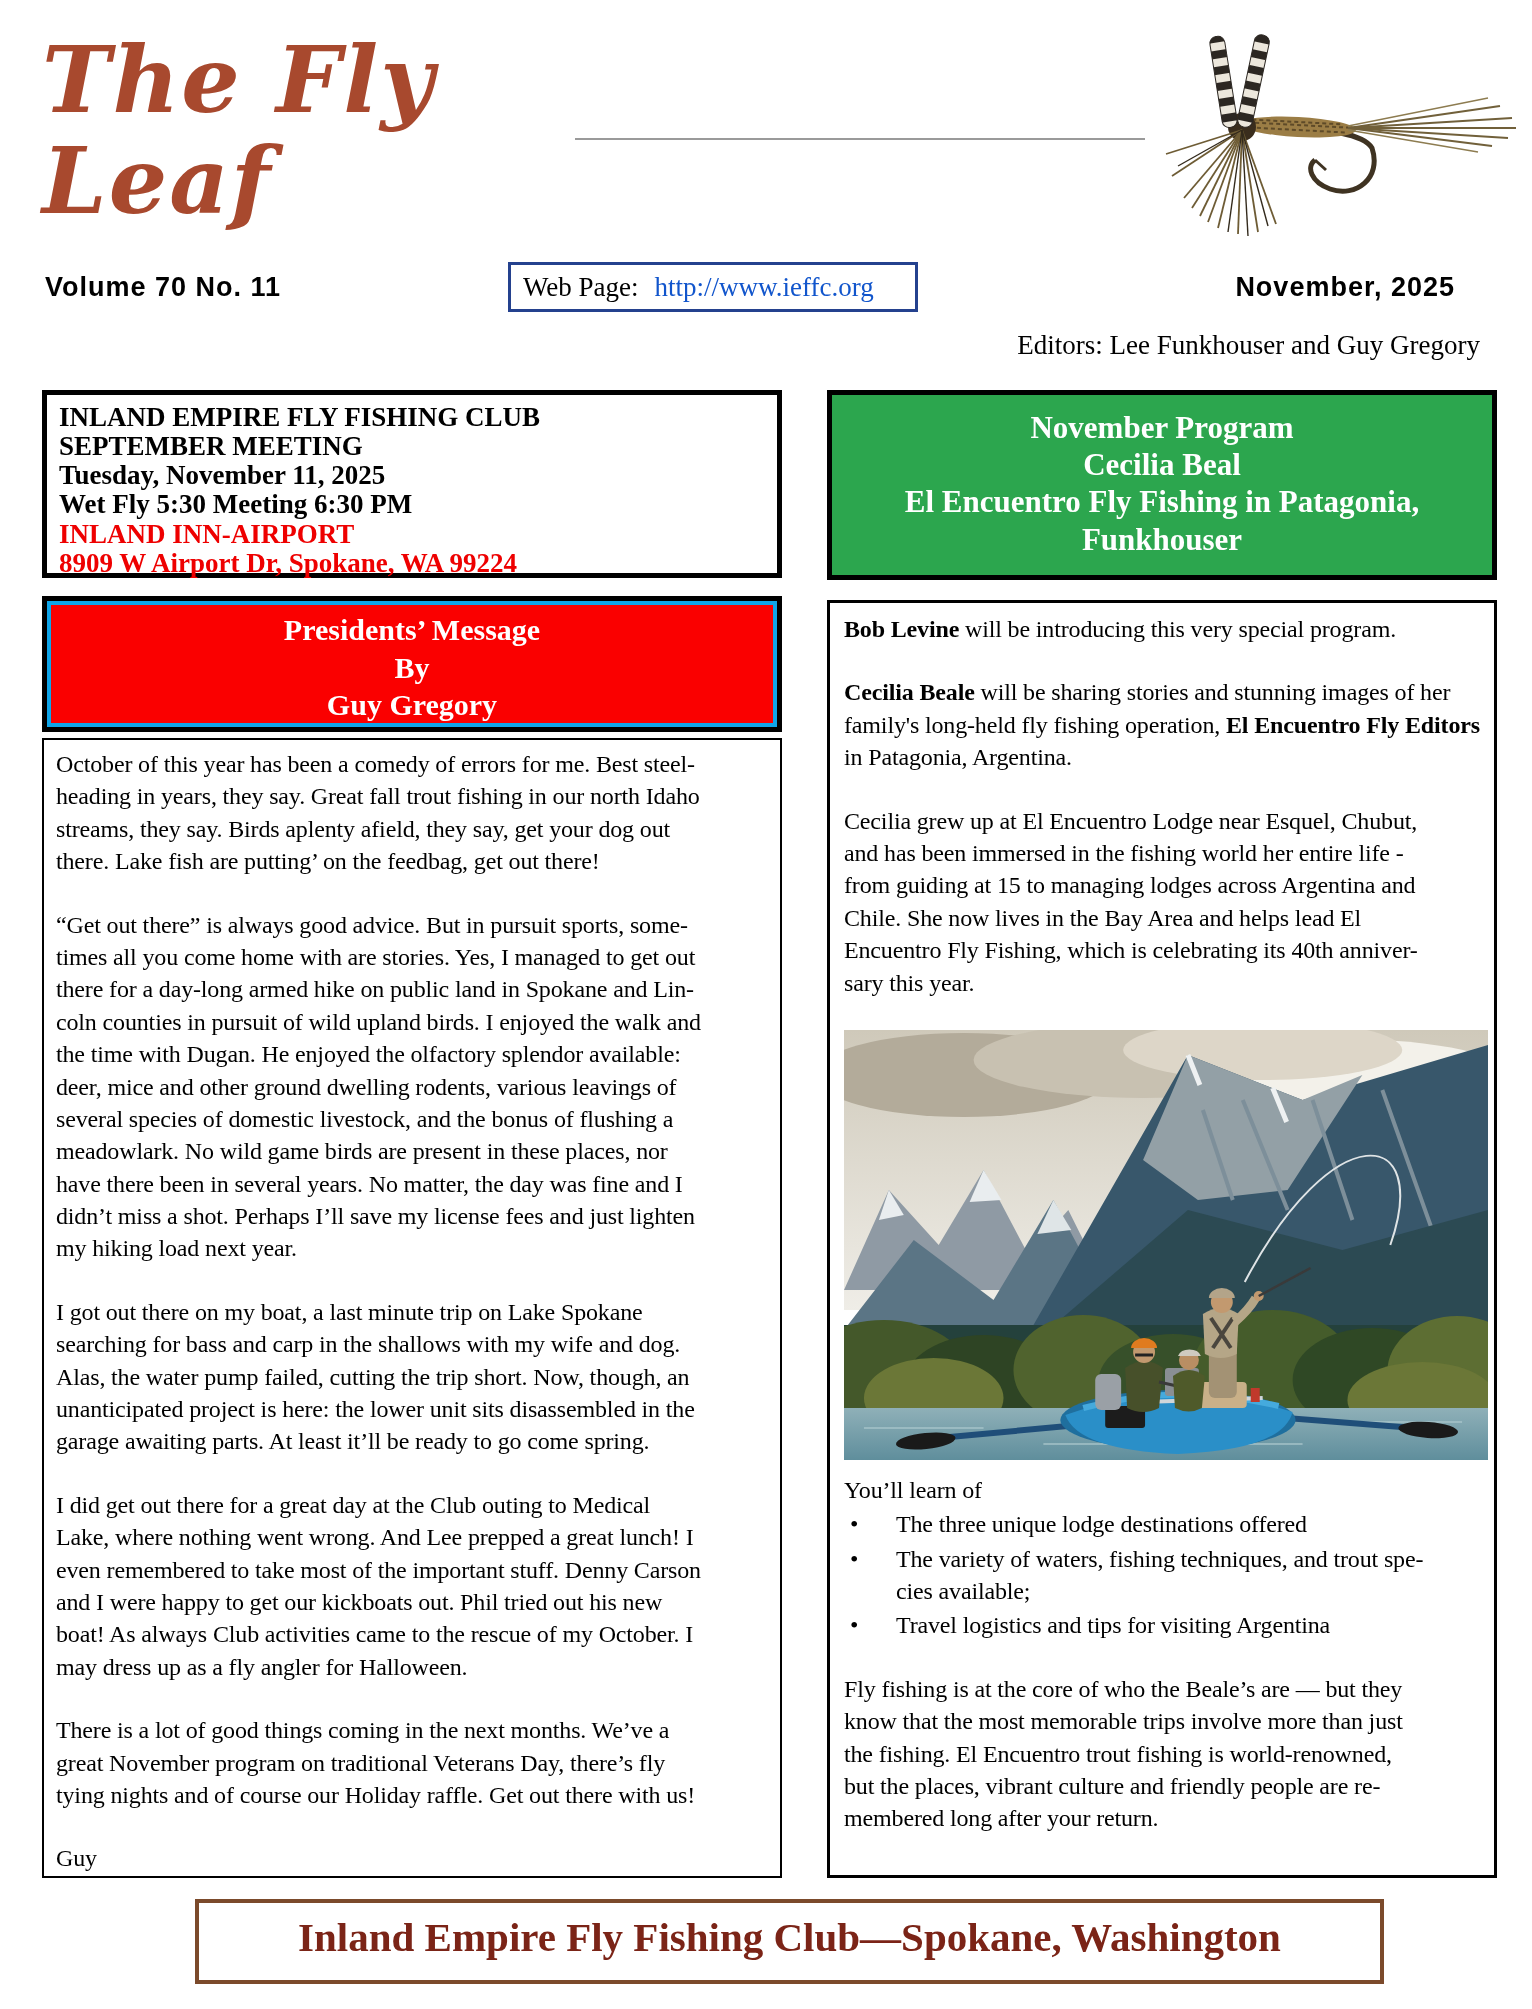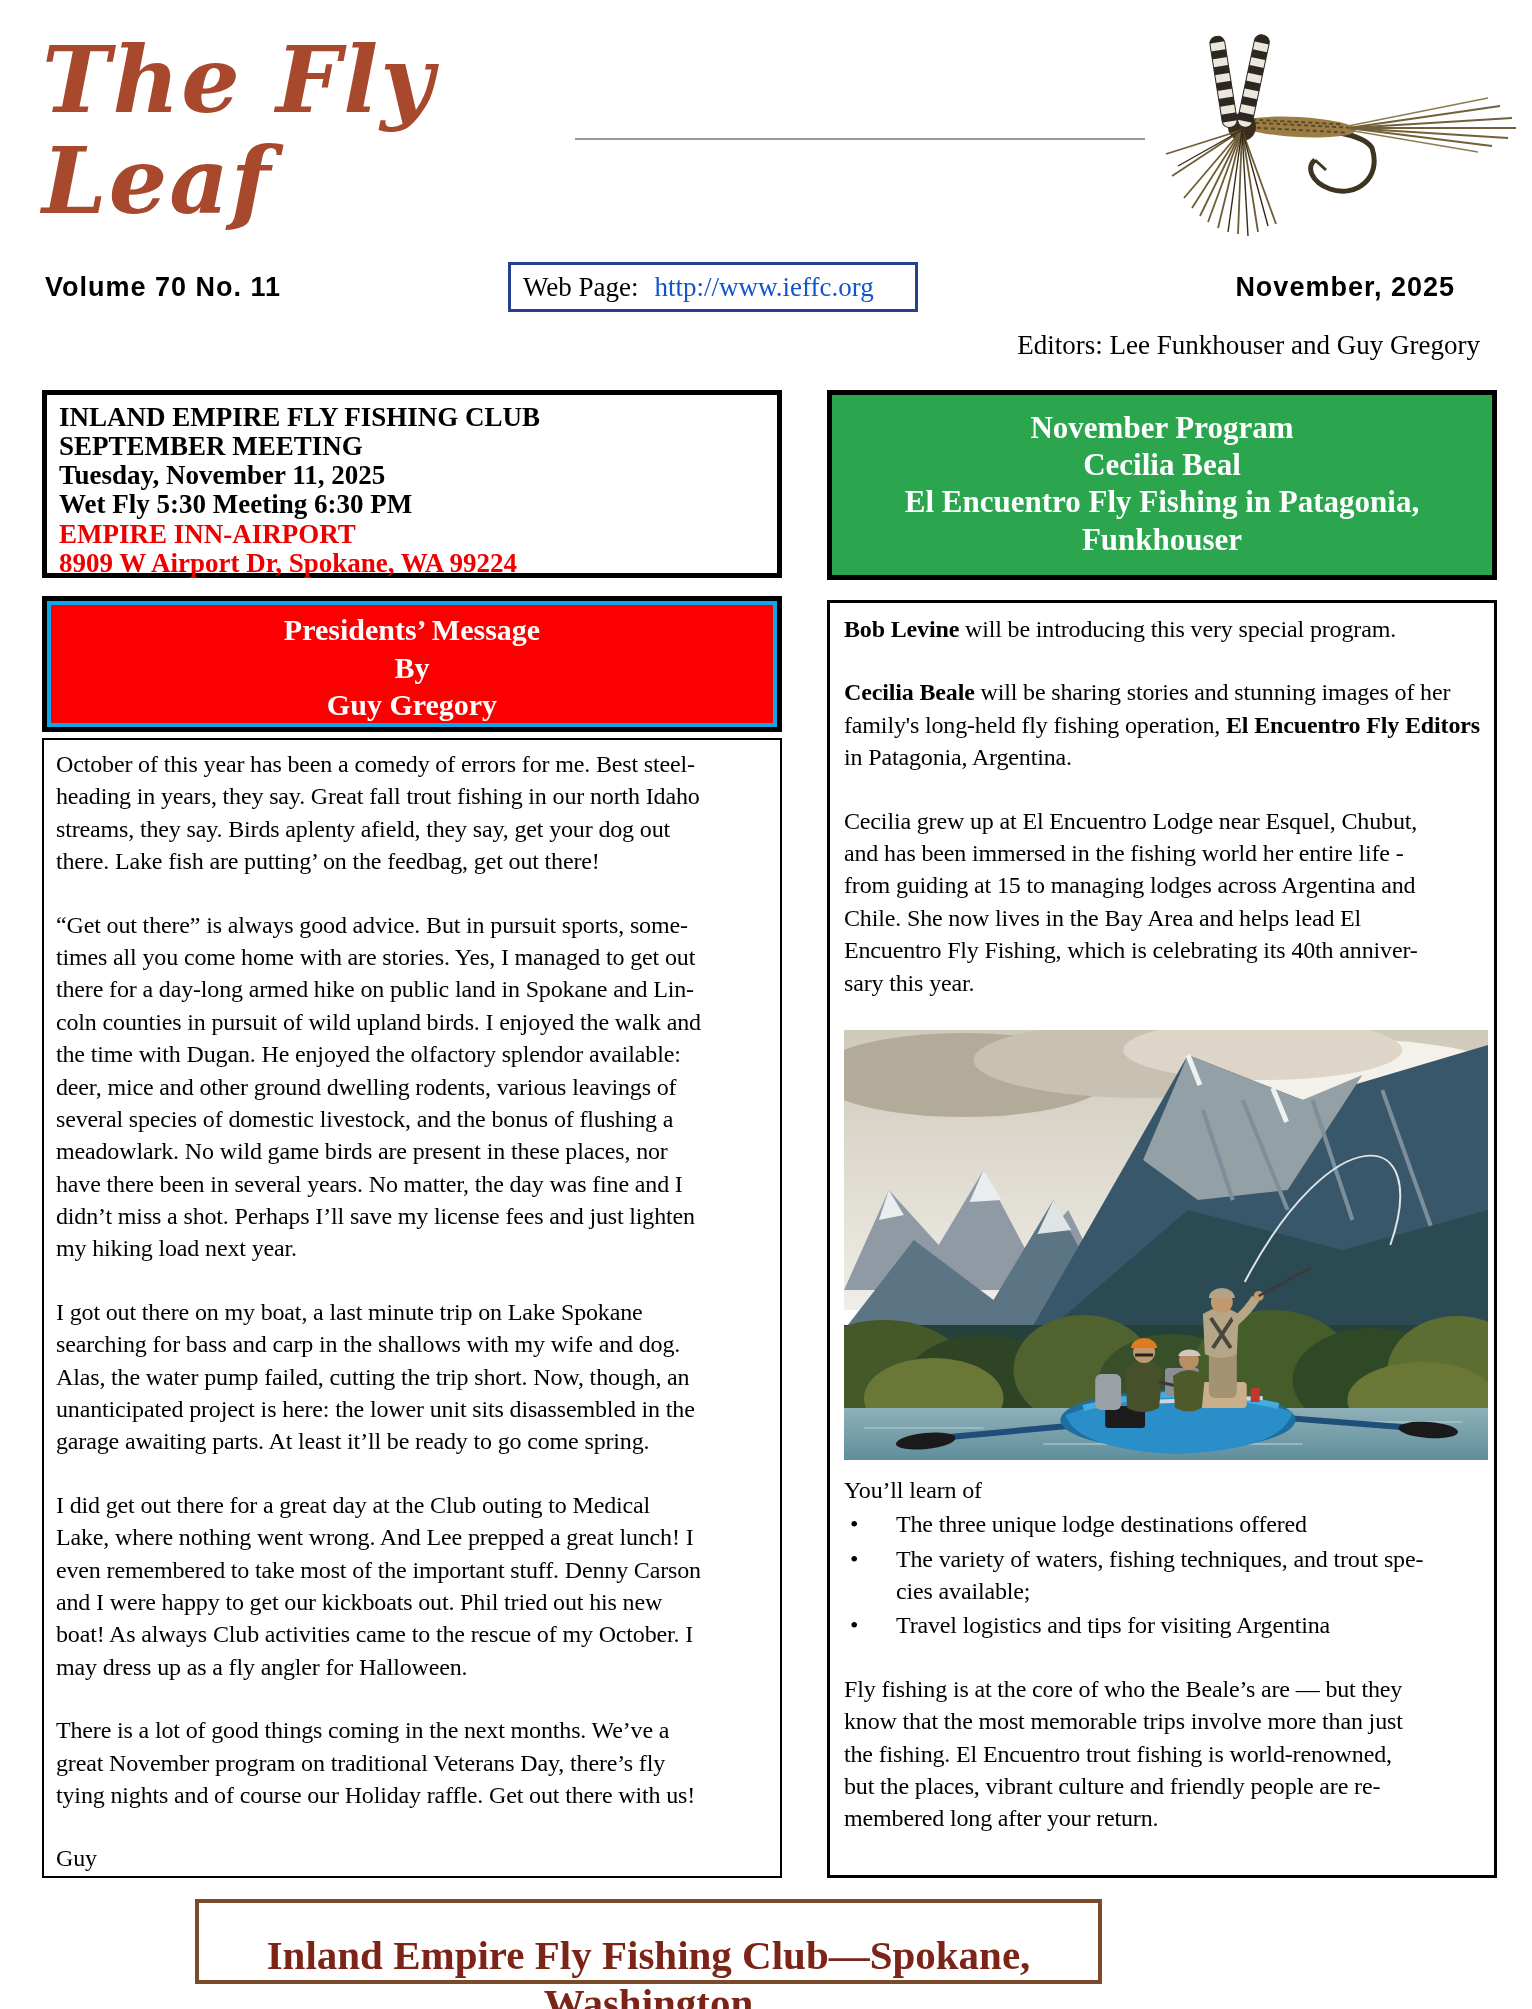--- a/index.html
+++ b/index.html
@@ -74,23 +74,23 @@
   .photo-wrap{width:644px;height:430px;margin:2px 0 14px 0;}
   .photo-wrap svg{width:100%;height:100%;display:block;}
   .learn-intro{margin:0 0 2px 0;}
   .bullet-row{display:flex;margin:0 0 2px 0;}
   .bullet-dot{width:46px;flex:0 0 46px;text-align:left;padding-left:6px;}
   .bullet-text{white-space:pre-line;flex:1;}
   .bullets{margin-bottom:31px;}
 
   
   .footer-box{
-    left:195px;top:1899px;width:907px;height:85px;border:4px solid #7b4a2b;
+    left:195px;top:1899px;width:1189px;height:85px;border:4px solid #7b4a2b;
     text-align:center;font-weight:bold;font-size:41px;color:#7b2417;
-    padding-top:28px;
+    padding-top:10px;
   }
 </style>
 </head>
 <body>
 
 <div class="abs masthead-title">The Fly Leaf</div>
 <div class="abs masthead-rule"></div>
 
 <div class="abs fly-art">
   <svg viewBox="0 0 372 228" xmlns="http://www.w3.org/2000/svg">
@@ -156,21 +156,21 @@
 </div>
 
 <div class="abs issue-date">November, 2025</div>
 <div class="abs editors-line">Editors: Lee Funkhouser and Guy Gregory</div>
 
 <div class="abs meeting-box">
   <div>INLAND EMPIRE FLY FISHING CLUB</div>
   <div>SEPTEMBER MEETING</div>
   <div>Tuesday, November 11, 2025</div>
   <div>Wet Fly 5:30 Meeting 6:30 PM</div>
-  <div class="red">EMPIRE INN-AIRPORT</div>
+  <div class="red">INLAND INN-AIRPORT</div>
   <div class="red">8909 W Airport Dr, Spokane, WA 99224</div>
 </div>
 
 <div class="abs presidents-box">
   <div class="fill">
     <div>Presidents’ Message</div>
     <div>By</div>
     <div>Guy Gregory</div>
   </div>
 </div>

